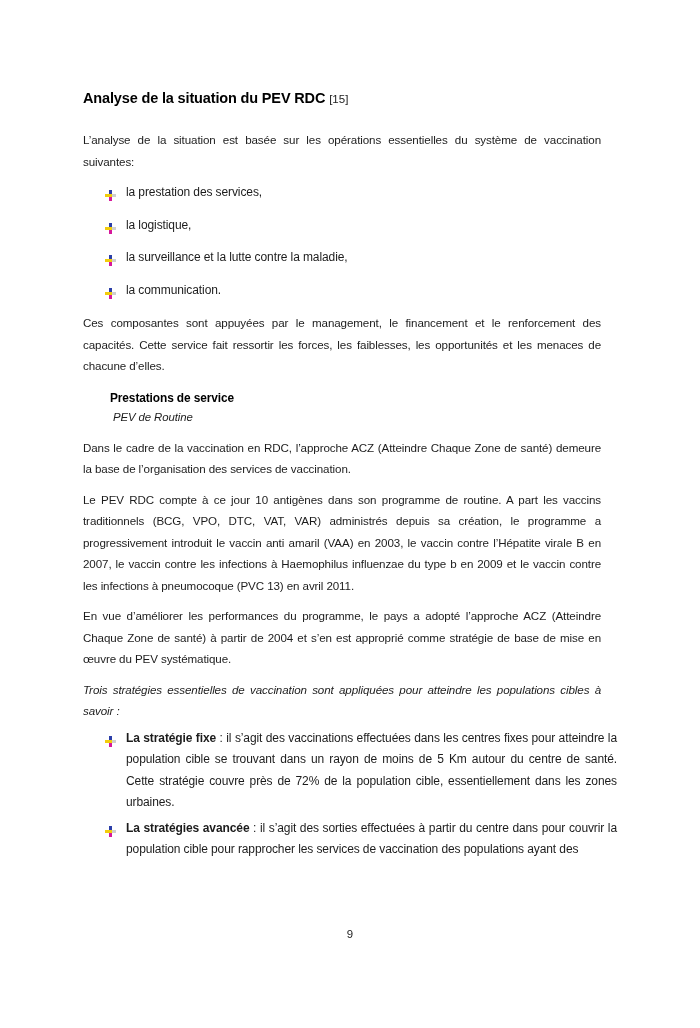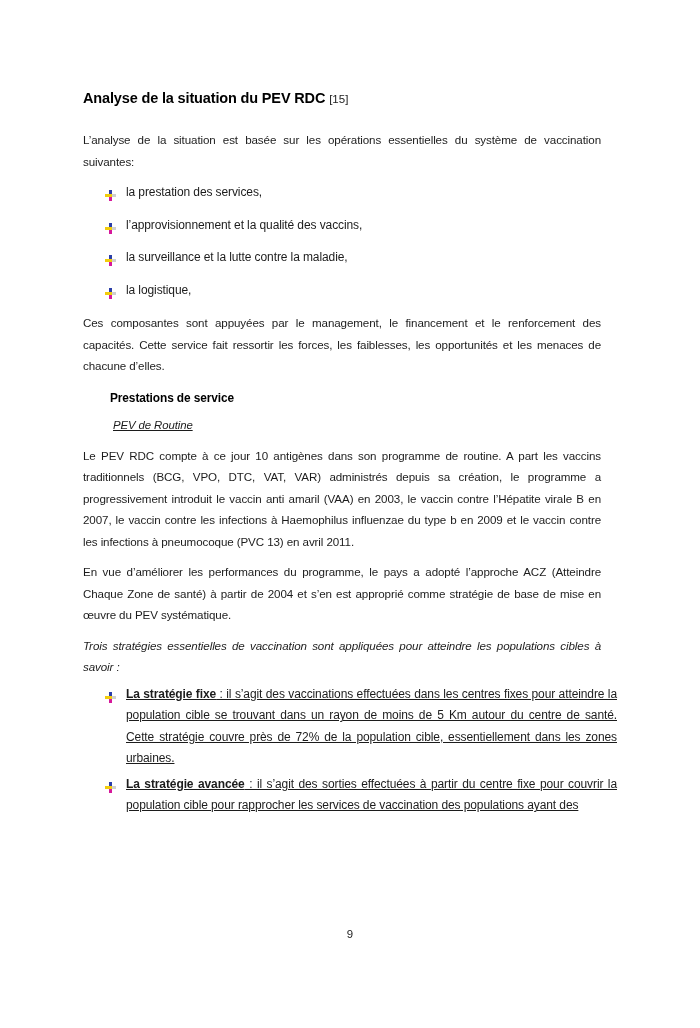--- a/index.html
+++ b/index.html
@@ -64,24 +64,23 @@
     font-size: 11.9px;
     font-weight: bold;
     margin: 14px 0 0 27px;
     letter-spacing: -0.1px;
     color: #000;
   }
   .sub-sub-heading {
     font-size: 11.4px;
     font-style: italic;
     font-weight: normal;
-    margin: 14px 0 14px 30px;
-    letter-spacing: -0.1px;
-    color: #1c1c1c;
-    text-decoration: underline;
+    margin: 6px 0 14px 30px;
+    letter-spacing: -0.1px;
+    color: #1c1c1c;
   }
 
   
   ul.bullets {
     list-style: none;
     margin: 0 0 4px 0;
     padding: 0;
   }
   ul.bullets > li {
     position: relative;
@@ -90,21 +89,20 @@
     line-height: 21.5px;
     margin-bottom: 9px;
     letter-spacing: -0.1px;
     color: #1c1c1c;
   }
   ul.bullets.simple > li { margin-bottom: 11px; }
   ul.bullets.just > li {
     text-align: justify;
     padding-left: 43px;
     margin-bottom: 4px;
-    text-decoration: underline;
   }
   ul.bullets.just > li .lbl { font-weight: bold; }
 
   .bullet-mark {
     position: absolute;
     left: 22px;
     top: 5px;
     width: 11px;
     height: 11px;
     display: block;
@@ -150,21 +148,32 @@
       <li>
         <span class="bullet-mark">
           <svg width="11" height="11" viewBox="0 0 11 11" xmlns="http://www.w3.org/2000/svg">
             <rect x="4" y="0" width="3" height="4" fill="#2b3ea8"></rect>
             <rect x="0" y="4" width="4" height="3" fill="#f2cc0c"></rect>
             <rect x="7" y="4" width="4" height="3" fill="#cfcfcf"></rect>
             <rect x="4" y="7" width="3" height="4" fill="#d6189b"></rect>
             <rect x="4" y="4" width="3" height="3" fill="#f2cc0c"></rect>
           </svg>
         </span>
-        <span>l’approvisionnement et la qualité des vaccins,</span>
+      </li>
+      <li>
+        <span class="bullet-mark">
+          <svg width="11" height="11" viewBox="0 0 11 11" xmlns="http://www.w3.org/2000/svg">
+            <rect x="4" y="0" width="3" height="4" fill="#2b3ea8"></rect>
+            <rect x="0" y="4" width="4" height="3" fill="#f2cc0c"></rect>
+            <rect x="7" y="4" width="4" height="3" fill="#cfcfcf"></rect>
+            <rect x="4" y="7" width="3" height="4" fill="#d6189b"></rect>
+            <rect x="4" y="4" width="3" height="3" fill="#f2cc0c"></rect>
+          </svg>
+        </span>
+        <span>la logistique,</span>
       </li>
       <li>
         <span class="bullet-mark">
           <svg width="11" height="11" viewBox="0 0 11 11" xmlns="http://www.w3.org/2000/svg">
             <rect x="4" y="0" width="3" height="4" fill="#2b3ea8"></rect>
             <rect x="0" y="4" width="4" height="3" fill="#f2cc0c"></rect>
             <rect x="7" y="4" width="4" height="3" fill="#cfcfcf"></rect>
             <rect x="4" y="7" width="3" height="4" fill="#d6189b"></rect>
             <rect x="4" y="4" width="3" height="3" fill="#f2cc0c"></rect>
           </svg>
@@ -174,29 +183,30 @@
       <li>
         <span class="bullet-mark">
           <svg width="11" height="11" viewBox="0 0 11 11" xmlns="http://www.w3.org/2000/svg">
             <rect x="4" y="0" width="3" height="4" fill="#2b3ea8"></rect>
             <rect x="0" y="4" width="4" height="3" fill="#f2cc0c"></rect>
             <rect x="7" y="4" width="4" height="3" fill="#cfcfcf"></rect>
             <rect x="4" y="7" width="3" height="4" fill="#d6189b"></rect>
             <rect x="4" y="4" width="3" height="3" fill="#f2cc0c"></rect>
           </svg>
         </span>
-        <span>la logistique,</span>
+        <span>la communication.</span>
       </li>
     </ul>
 
     <p class="para">Ces composantes sont appuyées par le management, le financement et le renforcement des capacités. Cette service fait ressortir les forces, les faiblesses, les opportunités et les menaces de chacune d’elles.</p>
 
     <h2 class="sub-heading">Prestations de service</h2>
 
     <h3 class="sub-sub-heading">PEV de Routine</h3>
+    <p class="para">Dans le cadre de la vaccination en RDC, l’approche ACZ (Atteindre Chaque Zone de santé) demeure la base de l’organisation des services de vaccination.</p>
     <p class="para">Le PEV RDC compte à ce jour 10 antigènes dans son programme de routine. A part les vaccins traditionnels (BCG, VPO, DTC, VAT, VAR) administrés depuis sa création, le programme a progressivement introduit le vaccin anti amaril (VAA) en 2003, le vaccin contre l’Hépatite virale B en 2007, le vaccin contre les infections à Haemophilus influenzae du type b en 2009 et le vaccin contre les infections à pneumocoque (PVC 13) en avril 2011.</p>
     <p class="para">En vue d’améliorer les performances du programme, le pays a adopté l’approche ACZ (Atteindre Chaque Zone de santé) à partir de 2004 et s’en est approprié comme stratégie de base de mise en œuvre du PEV systématique.</p>
     <p class="para tight">Trois stratégies essentielles de vaccination sont appliquées pour atteindre les populations cibles à savoir :</p>
 
     <ul class="bullets just">
       <li>
         <span class="bullet-mark">
           <svg width="11" height="11" viewBox="0 0 11 11" xmlns="http://www.w3.org/2000/svg">
             <rect x="4" y="0" width="3" height="4" fill="#2b3ea8"></rect>
             <rect x="0" y="4" width="4" height="3" fill="#f2cc0c"></rect>
@@ -208,20 +218,20 @@
       </li>
       <li>
         <span class="bullet-mark">
           <svg width="11" height="11" viewBox="0 0 11 11" xmlns="http://www.w3.org/2000/svg">
             <rect x="4" y="0" width="3" height="4" fill="#2b3ea8"></rect>
             <rect x="0" y="4" width="4" height="3" fill="#f2cc0c"></rect>
             <rect x="7" y="4" width="4" height="3" fill="#cfcfcf"></rect>
             <rect x="4" y="7" width="3" height="4" fill="#d6189b"></rect>
             <rect x="4" y="4" width="3" height="3" fill="#f2cc0c"></rect>
           </svg>
-        </span><span class="lbl">La stratégie avancée</span><span> : il s’agit des sorties effectuées à partir du centre fixe pour couvrir la population cible pour rapprocher les services de vaccination des populations ayant des</span>
+        </span><span class="lbl">La stratégies avancée</span><span> : il s’agit des sorties effectuées à partir du centre dans pour couvrir la population cible pour rapprocher les services de vaccination des populations ayant des</span>
       </li>
     </ul>
 
   </div>
 
   <div class="page-number">9</div>
 </div>
 
 </body></html>

